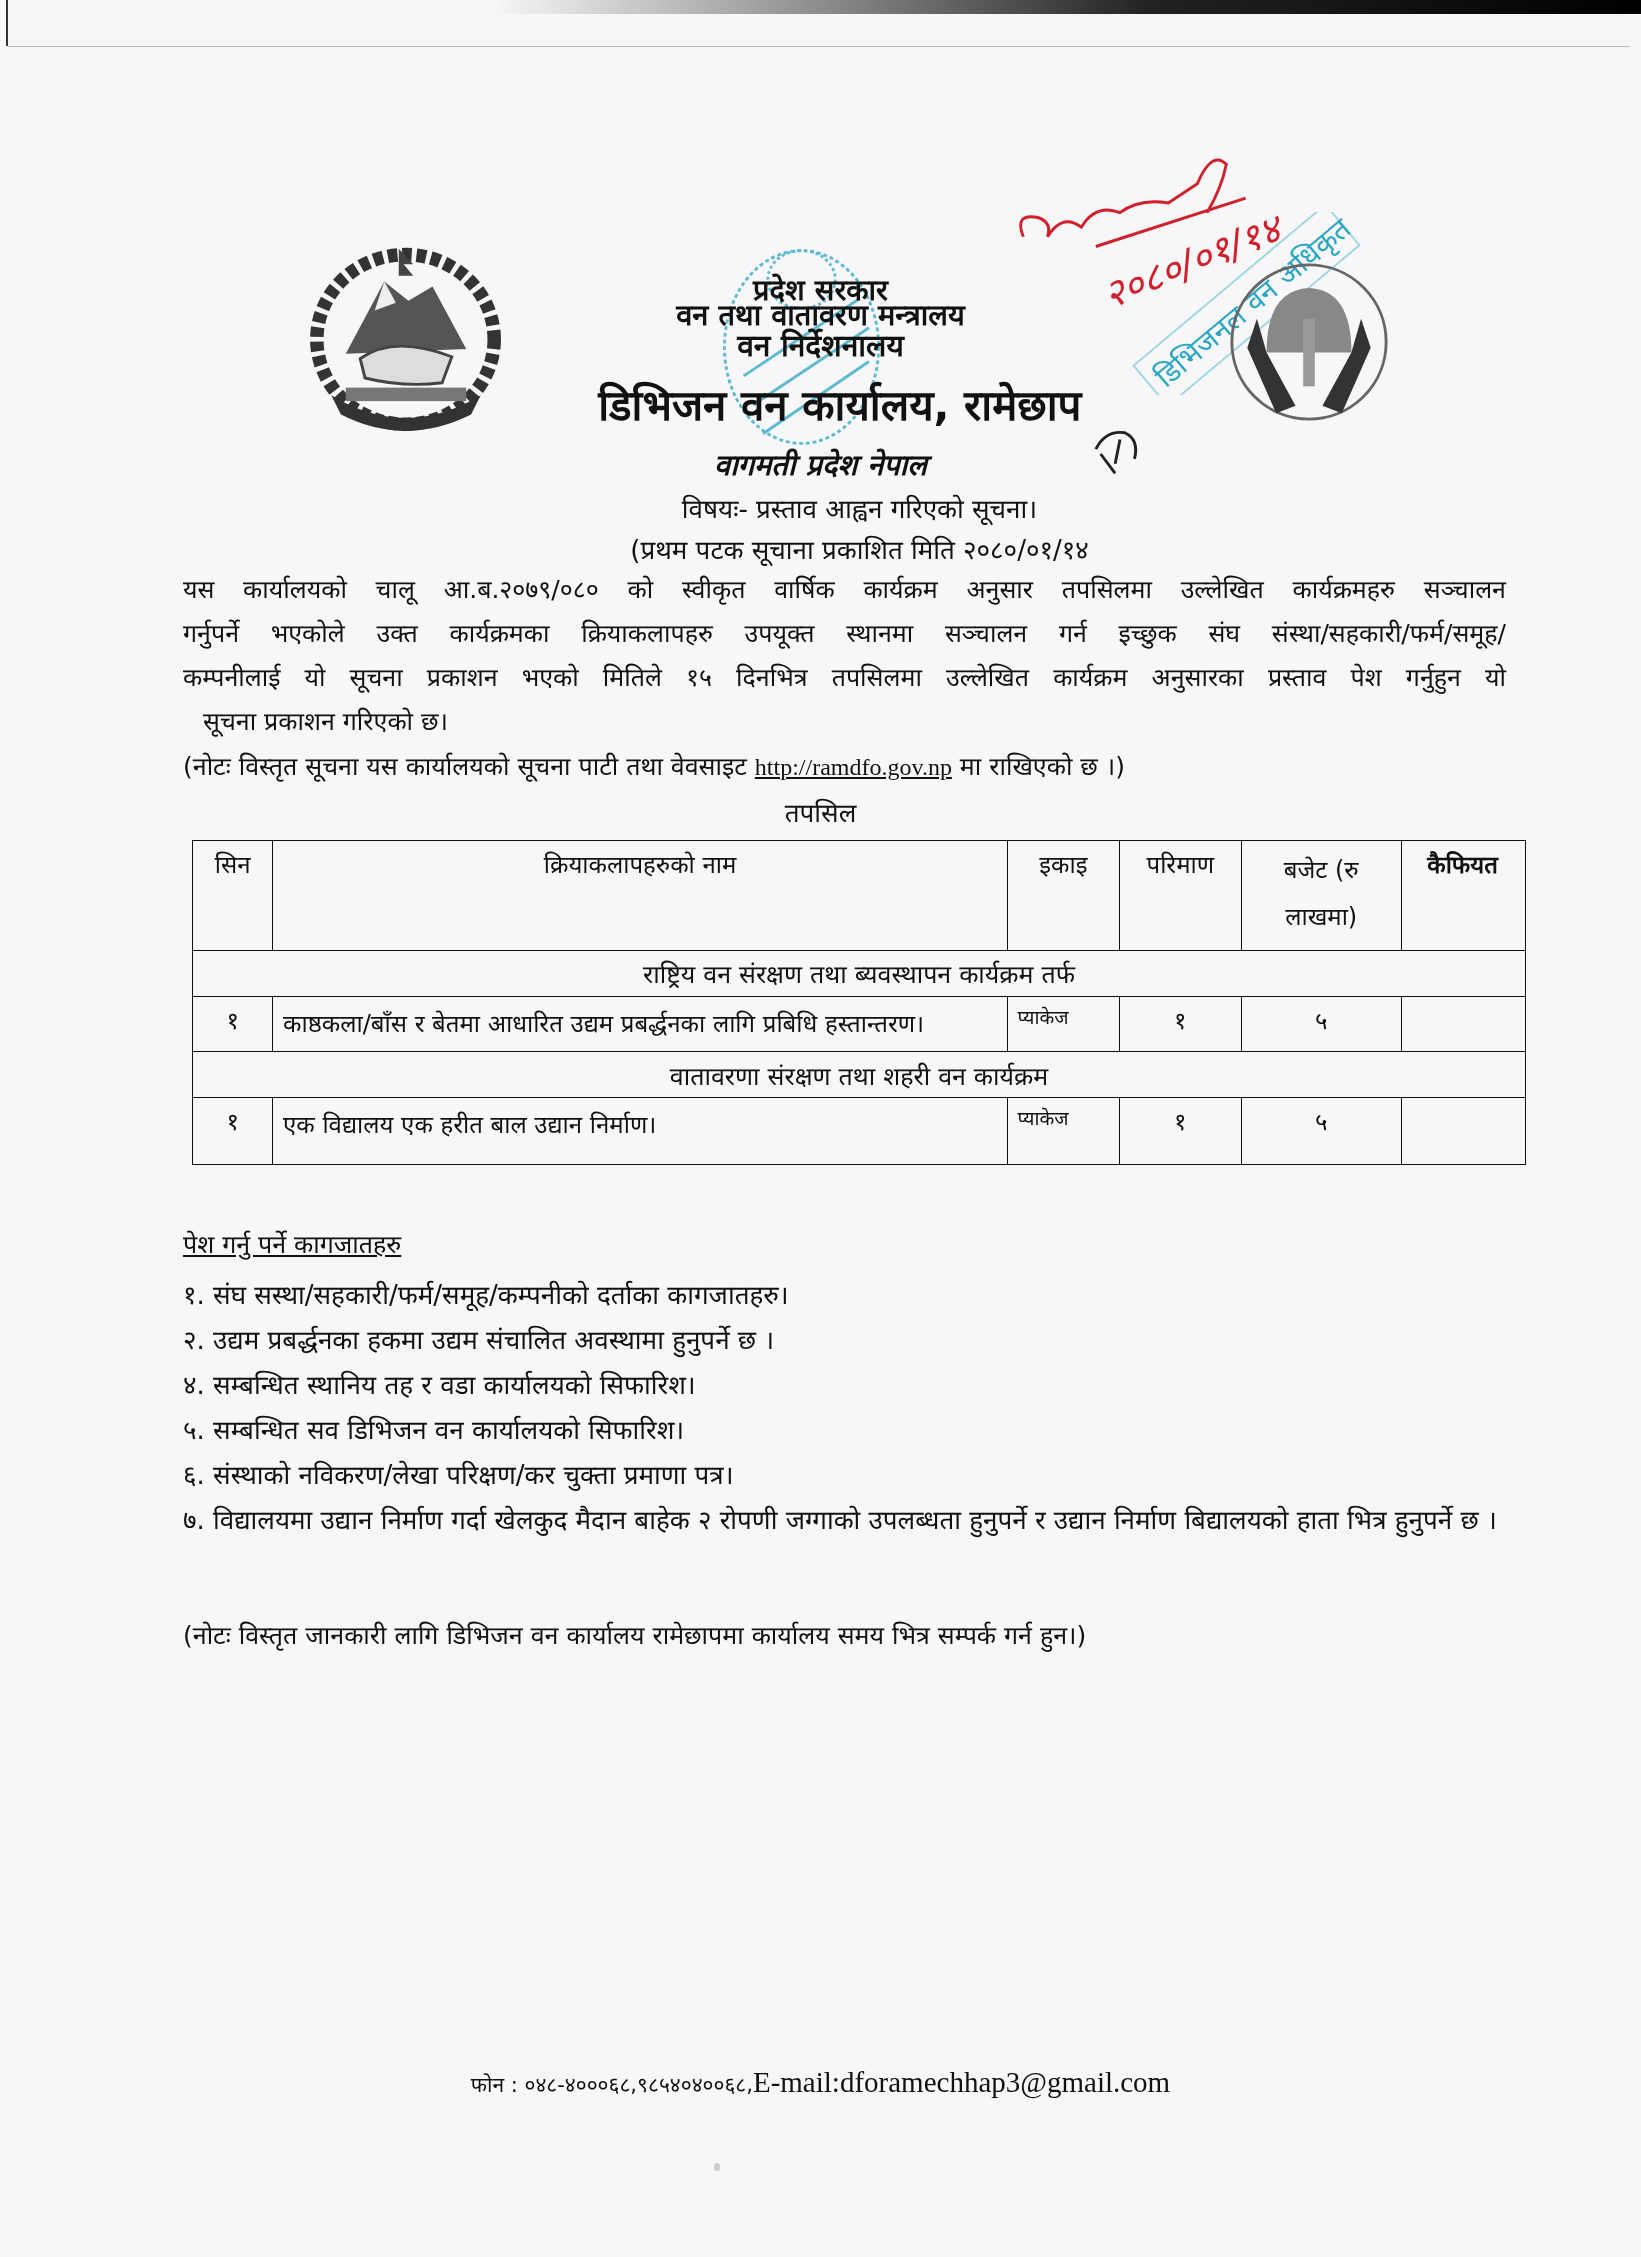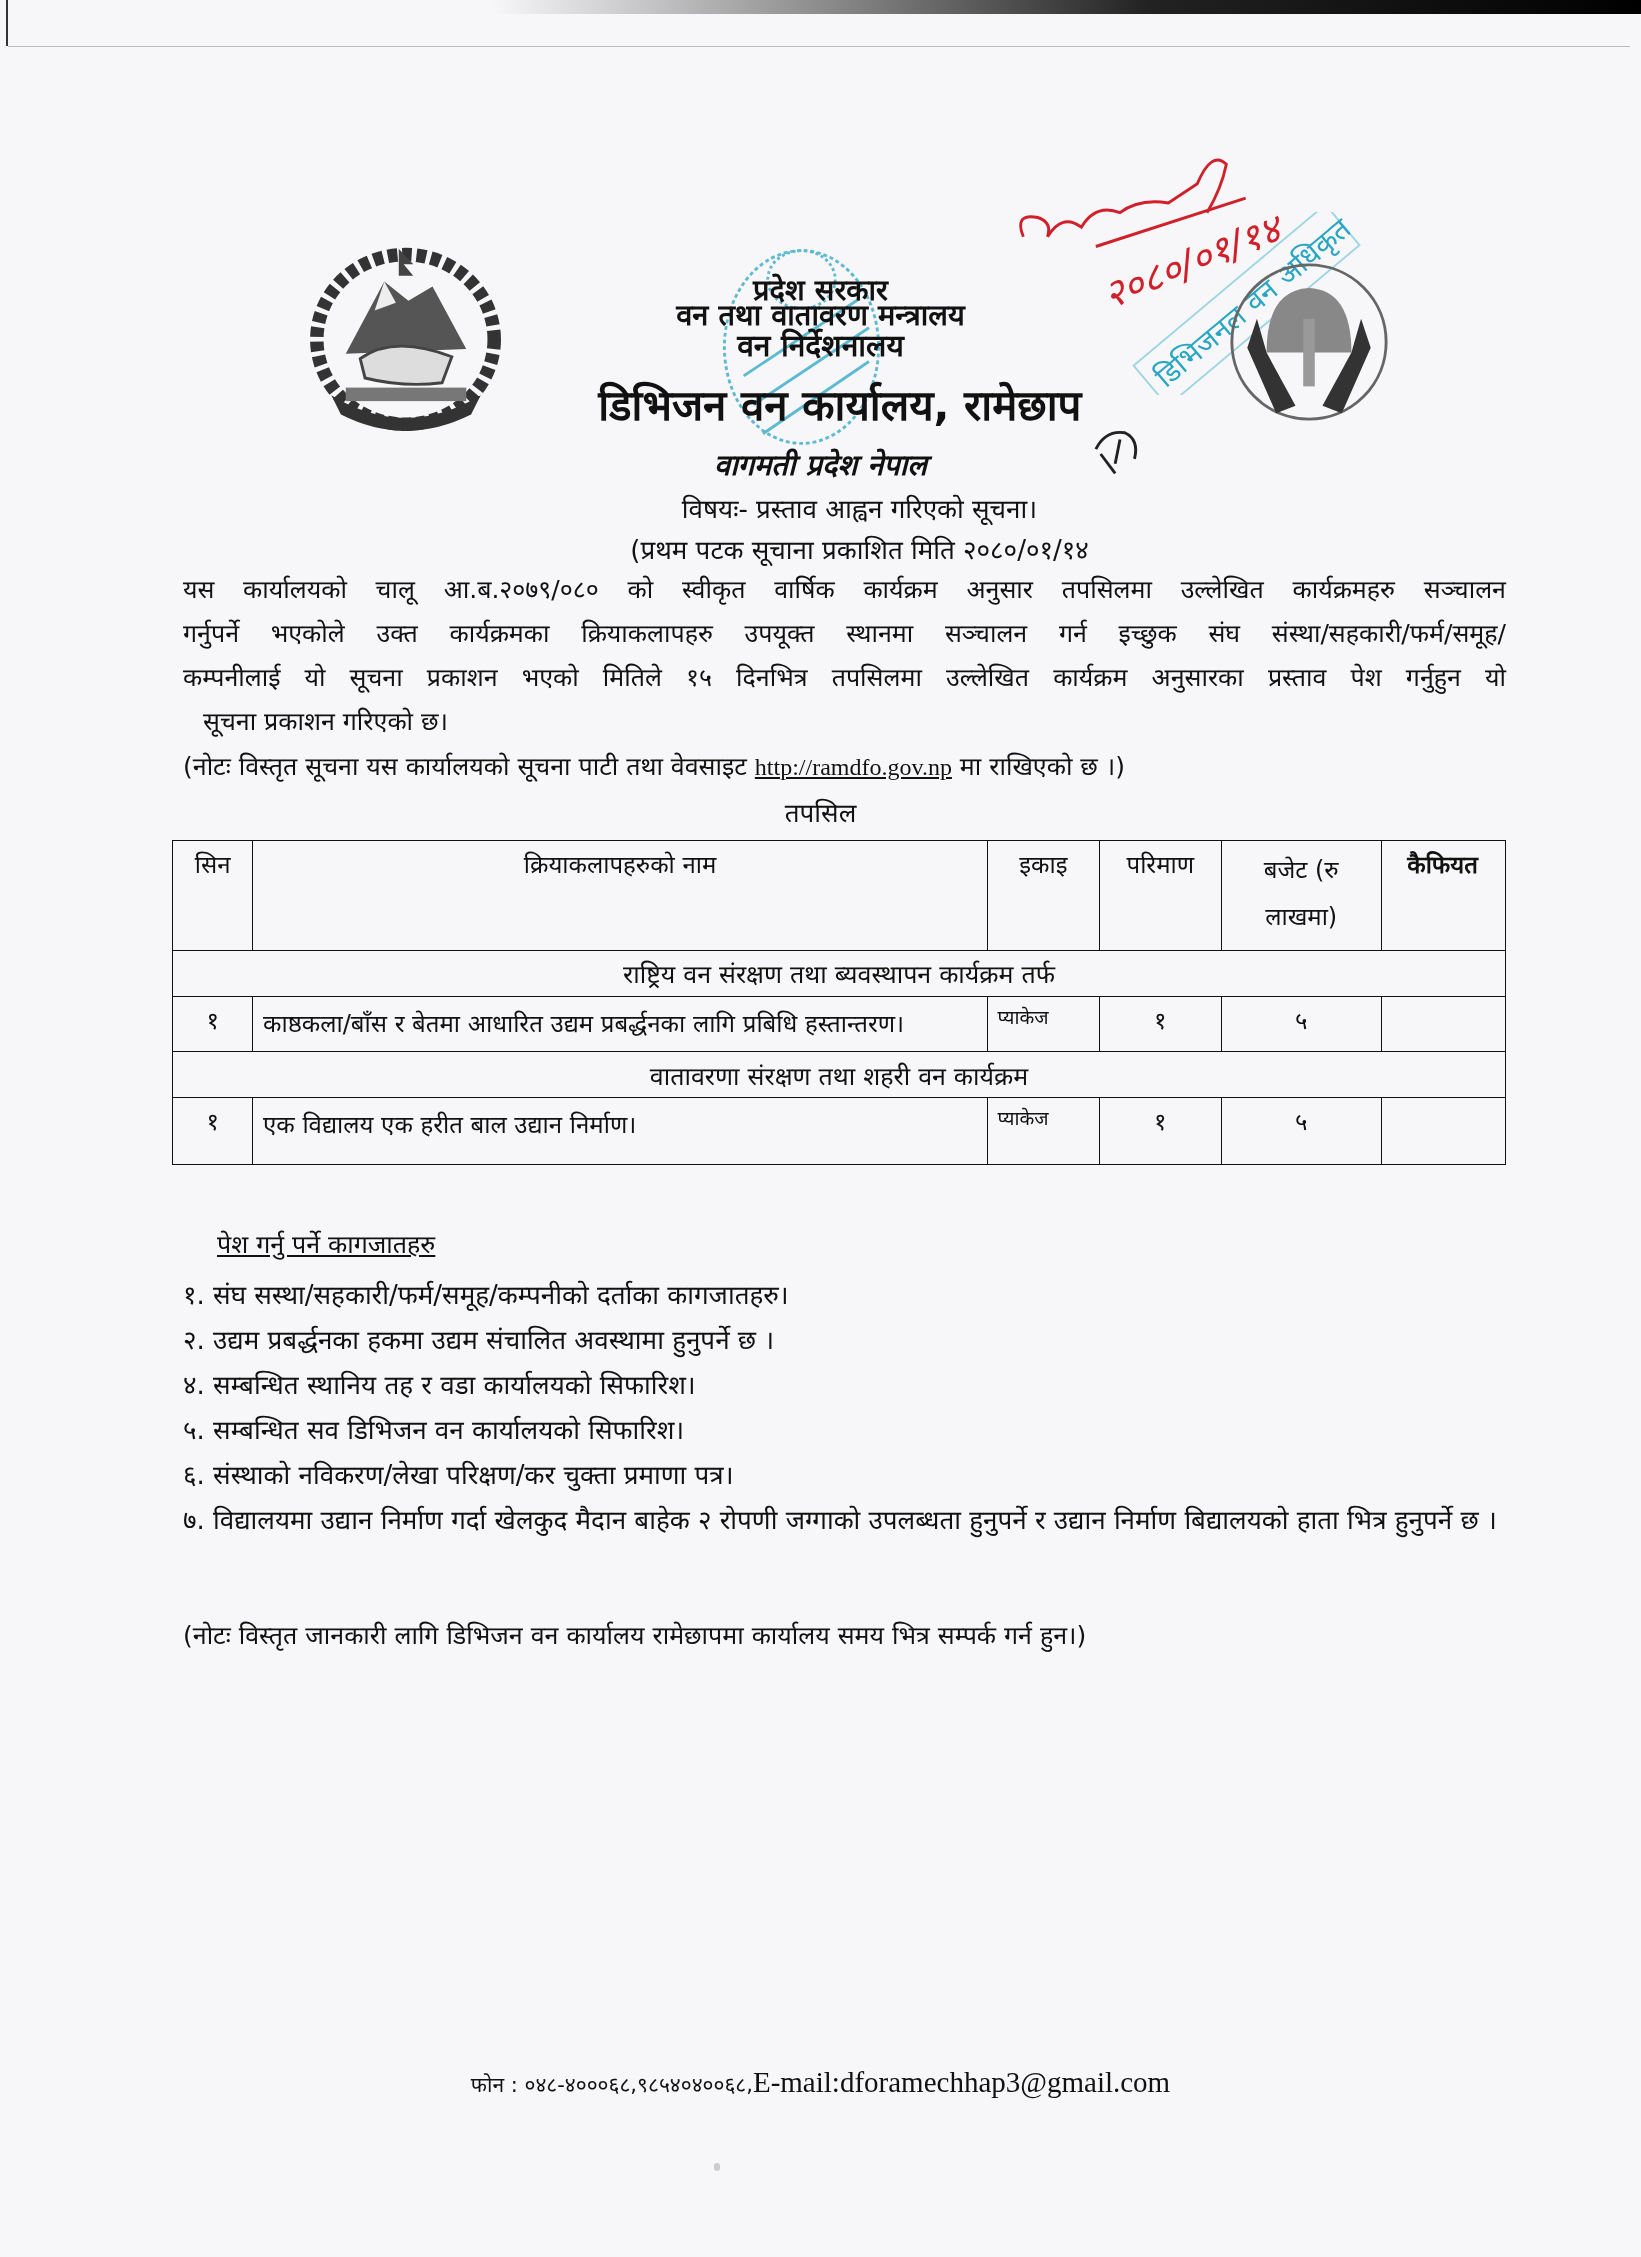--- a/index.html
+++ b/index.html
@@ -32,37 +32,37 @@
   .firstpub { top:531px; font-size:26px; left:39px; }
 
   .body-text { position:absolute; left:183px; width:1323px; font-size:25px; line-height:44px;
     text-align:justify; top:568px; }
   .body-line { display:block; white-space:nowrap; text-align-last:justify; }
   .body-line.last { text-align-last:left;margin-left:20px; }
   .note1 { position:absolute; left:183px; top:748px; font-size:25px; white-space:nowrap; }
   .note1 .url { text-decoration:underline; font-family:"Liberation Serif", serif; font-size:24px; }
   .tapsil { position:absolute; left:0; width:1641px; text-align:center; top:794px; font-size:26px; }
 
-  table.sched { position:absolute; left:172px; top:840px; width:1334px; border-collapse:collapse;
+  table.sched { position:absolute; left:192px; top:840px; width:1334px; border-collapse:collapse;
     font-size:24px;border-radius:28px; }
   table.sched td, table.sched th { border:1.9px solid #111; vertical-align:top; padding:5.8px 9.7px; font-weight:normal; }
   table.sched th { height:97px; }
   .c-sn { width:60px; text-align:center; }
   .c-name { width:714px; text-align:center; }
   .c-unit { width:92px; text-align:center; }
   .c-qty { width:101px; text-align:center; }
   .c-bud { width:140px; text-align:center; line-height:47px; }
   .c-rem { text-align:center; }
   td.group { text-align:center; font-size:25px; height:31px; padding:3.9px; }
   td.act { text-align:justify; line-height:42px; }
   td.unit-small { font-size:19.3px; text-align:left; }
   td.num { text-align:center; }
   tr.row2 td { height:54px; }
 
-  .docs-title { position:absolute; left:183px; top:1226px; font-size:25px; text-decoration:underline;margin-left:34px; }
+  .docs-title { position:absolute; left:183px; top:1226px; font-size:25px; text-decoration:underline; }
   .docs-list { position:absolute; left:183px; top:1273px; font-size:26px; line-height:45px; width:1323px; }
   .docs-list .item { display:block; white-space:nowrap; }
   .docs-list .wrap { white-space:normal; }
   .note2 { position:absolute; left:183px; top:1617px; font-size:25px; white-space:nowrap; }
 
   .footer { position:absolute; left:0; width:1641px; text-align:center; top:2066px; font-size:21px; }
   .footer .mail { font-family:"Liberation Serif", serif; font-size:29px; }
   .speck { position:absolute; left:714px; top:2163px; width:5.8px; height:7.7px; background:#ccc; border-radius:2.9px; }
 </style>
 </head>

